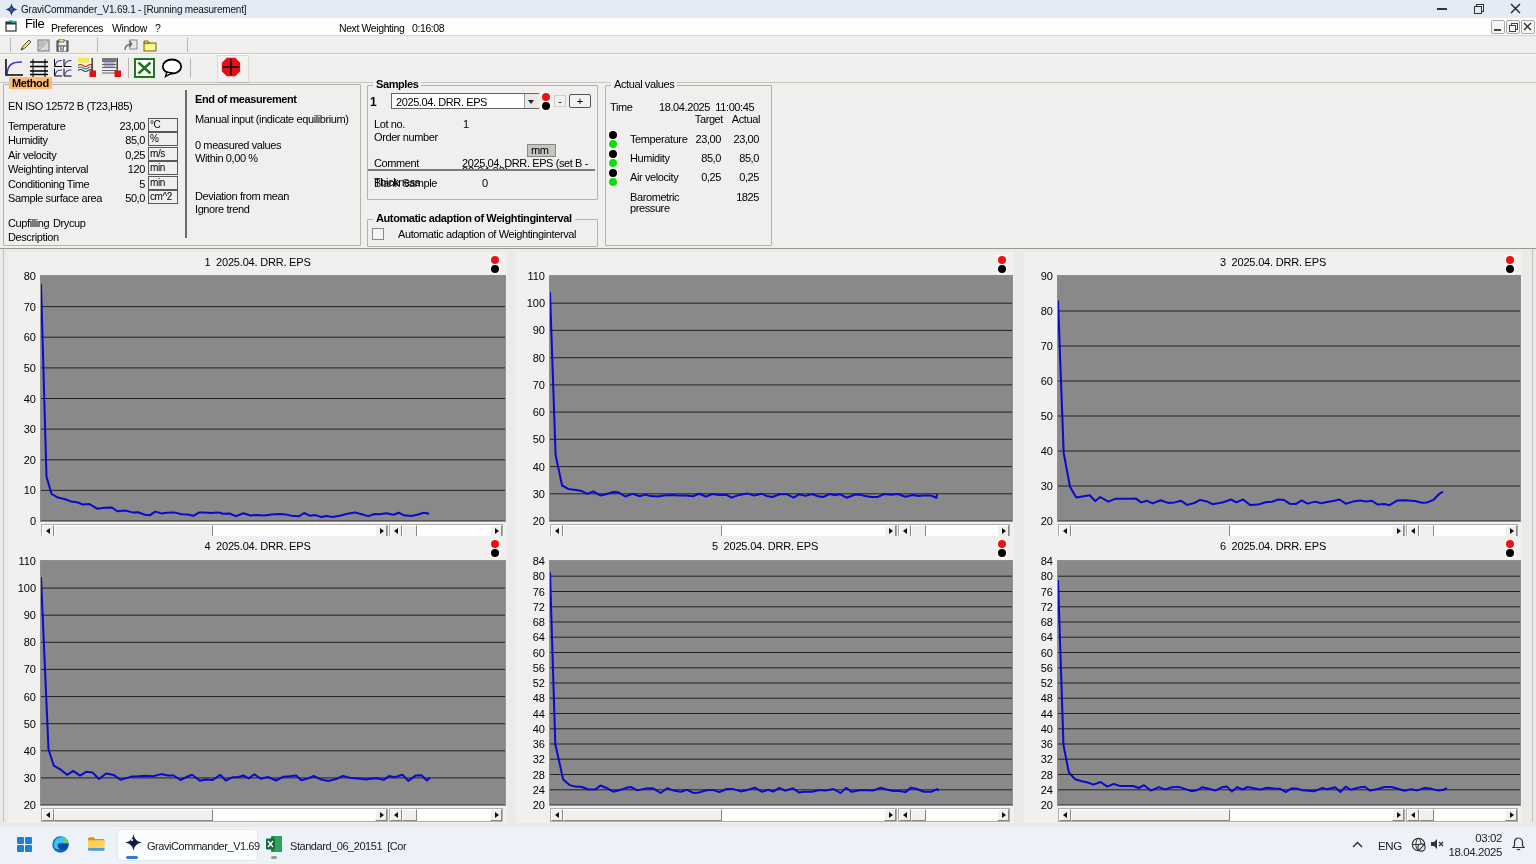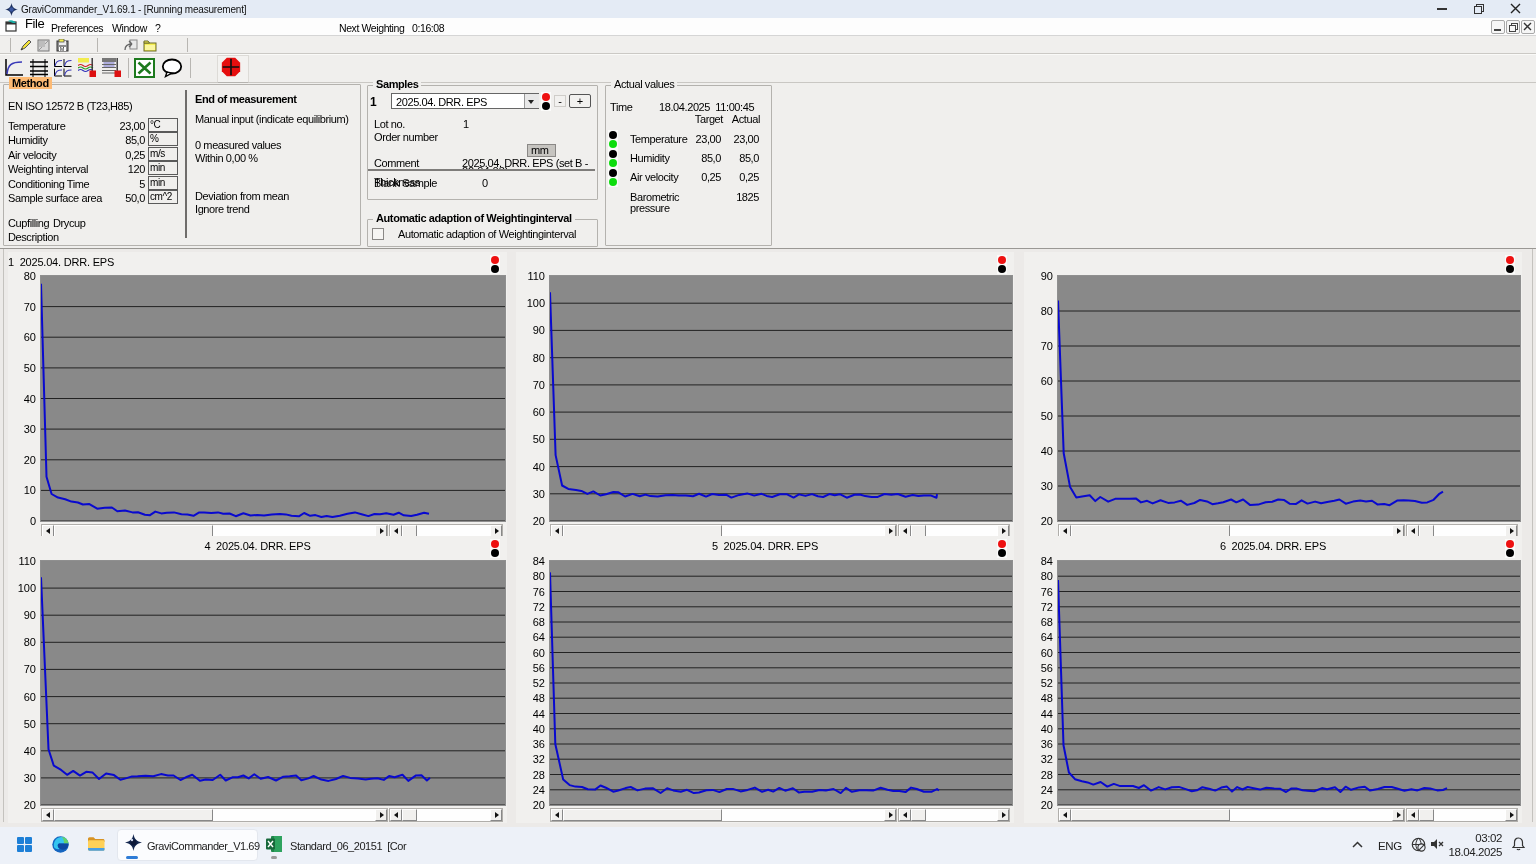--- a/index.html
+++ b/index.html
@@ -214,21 +214,21 @@
       <div style="position:absolute;left:1px;top:10px;width:8px;height:8px;background:#0ddd0d;border-radius:50%;"></div>
     </div>
 <div class="t11" style="left:630px;top:171px;">Air velocity</div>
 <div class="t11r" style="left:673px;top:171px;width:48px;">0,25</div>
 <div class="t11r" style="left:711px;top:171px;width:48px;">0,25</div>
 <div class="t11" style="left:630px;top:191px;">Barometric</div>
 <div class="t11" style="left:630px;top:202px;">pressure</div>
 <div class="t11r" style="left:711px;top:191px;width:48px;">1825</div>
 <div style="position:absolute;left:0;top:248px;width:1536px;height:578px;background:#eceae8;border-top:1px solid #9a9894;"></div>
 <div style="position:absolute;left:8px;top:252px;width:499px;height:284px;background:#f1f0ee;">
-      <div style="position:absolute;left:0;top:4px;width:100%;font-size:11px;letter-spacing:-0.2px;">1&nbsp; 2025.04. DRR. EPS</div>
+      <div style="position:absolute;left:0;top:4px;width:100%;text-align:center;font-size:11px;letter-spacing:-0.2px;">1&nbsp; 2025.04. DRR. EPS</div>
       <div style="position:absolute;left:482px;top:3px;width:10px;height:19px;background:#fbfbfa;">
         <div style="position:absolute;left:1px;top:1px;width:8px;height:8px;background:#ee1111;border-radius:50%;"></div>
         <div style="position:absolute;left:1px;top:10px;width:8px;height:8px;background:#000;border-radius:50%;"></div>
       </div>
       <div style="position:absolute;left:0;top:18.0px;width:28px;text-align:right;font-size:11px;">80</div>
       <div style="position:absolute;left:0;top:48.6px;width:28px;text-align:right;font-size:11px;">70</div>
       <div style="position:absolute;left:0;top:79.2px;width:28px;text-align:right;font-size:11px;">60</div>
       <div style="position:absolute;left:0;top:109.9px;width:28px;text-align:right;font-size:11px;">50</div>
       <div style="position:absolute;left:0;top:140.5px;width:28px;text-align:right;font-size:11px;">40</div>
       <div style="position:absolute;left:0;top:171.1px;width:28px;text-align:right;font-size:11px;">30</div>
@@ -309,20 +309,21 @@
         <div style="position:absolute;left:0;top:0;width:12px;height:12px;background:#f1f0ee;border:1px solid #888;border-top-color:#fff;border-left-color:#fff;box-sizing:border-box;">
           <div style="position:absolute;left:3px;top:2px;width:0;height:0;border-right:4px solid #111;border-top:3px solid transparent;border-bottom:3px solid transparent;"></div>
         </div>
         <div style="position:absolute;right:0;top:0;width:12px;height:12px;background:#f1f0ee;border:1px solid #888;border-top-color:#fff;border-left-color:#fff;box-sizing:border-box;">
           <div style="position:absolute;left:4px;top:2px;width:0;height:0;border-left:4px solid #111;border-top:3px solid transparent;border-bottom:3px solid transparent;"></div>
         </div>
         <div style="position:absolute;left:12px;top:0px;width:15px;height:12px;background:#f1f0ee;border:1px solid #888;border-top-color:#fff;border-left-color:#fff;box-sizing:border-box;"></div>
       </div>
     </div>
 <div style="position:absolute;left:1024px;top:252px;width:498px;height:284px;background:#f1f0ee;">
+      <div style="position:absolute;left:0;top:4px;width:100%;text-align:center;font-size:11px;letter-spacing:-0.2px;">3&nbsp; 2025.04. DRR. EPS</div>
       <div style="position:absolute;left:481px;top:3px;width:10px;height:19px;background:#fbfbfa;">
         <div style="position:absolute;left:1px;top:1px;width:8px;height:8px;background:#ee1111;border-radius:50%;"></div>
         <div style="position:absolute;left:1px;top:10px;width:8px;height:8px;background:#000;border-radius:50%;"></div>
       </div>
       <div style="position:absolute;left:0;top:18.0px;width:29px;text-align:right;font-size:11px;">90</div>
       <div style="position:absolute;left:0;top:53.0px;width:29px;text-align:right;font-size:11px;">80</div>
       <div style="position:absolute;left:0;top:88.0px;width:29px;text-align:right;font-size:11px;">70</div>
       <div style="position:absolute;left:0;top:123.0px;width:29px;text-align:right;font-size:11px;">60</div>
       <div style="position:absolute;left:0;top:158.0px;width:29px;text-align:right;font-size:11px;">50</div>
       <div style="position:absolute;left:0;top:193.0px;width:29px;text-align:right;font-size:11px;">40</div>

